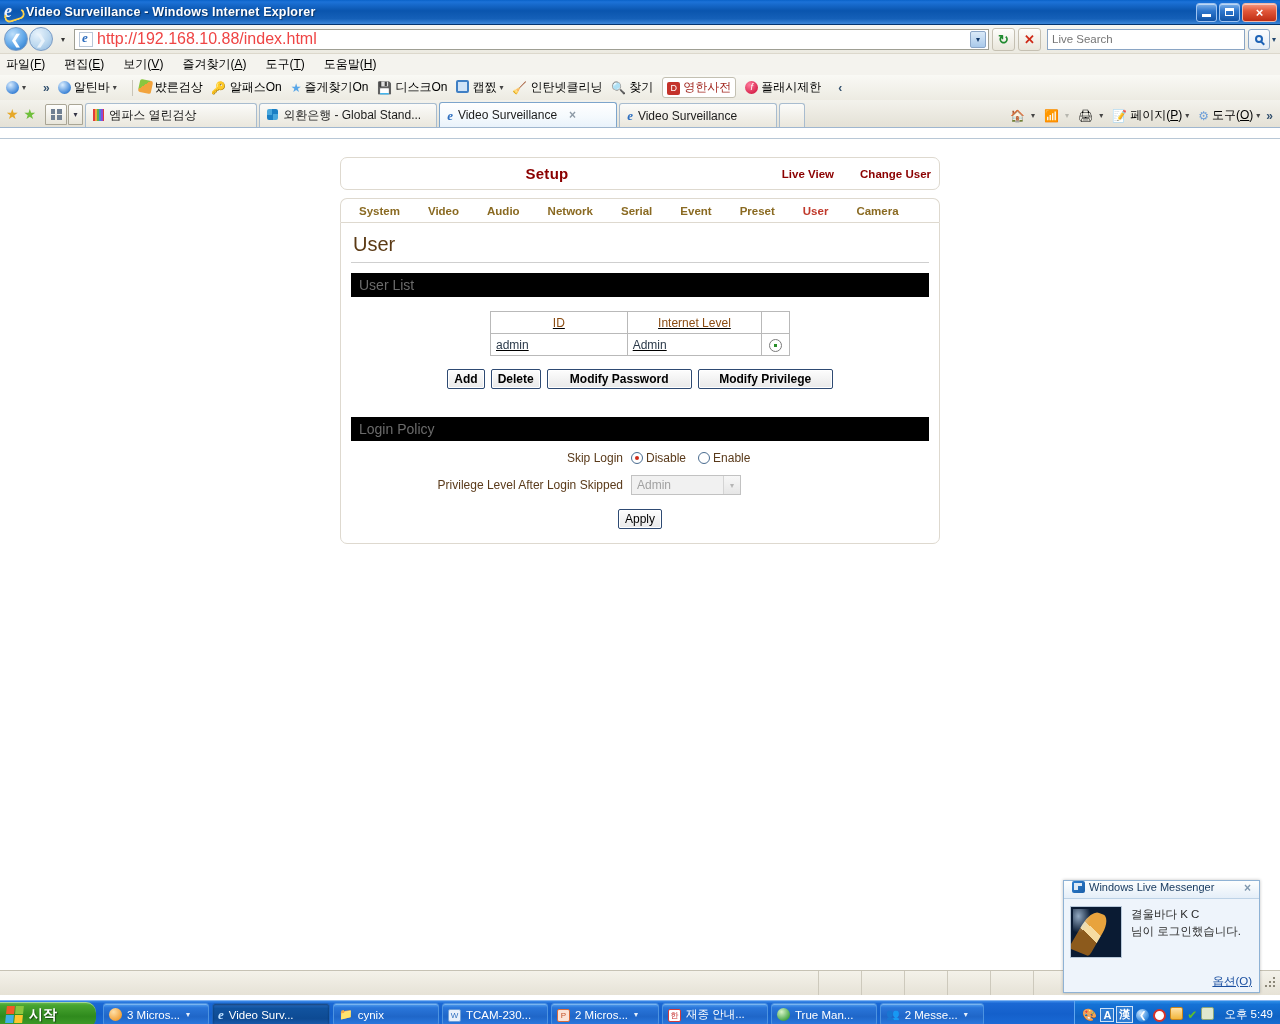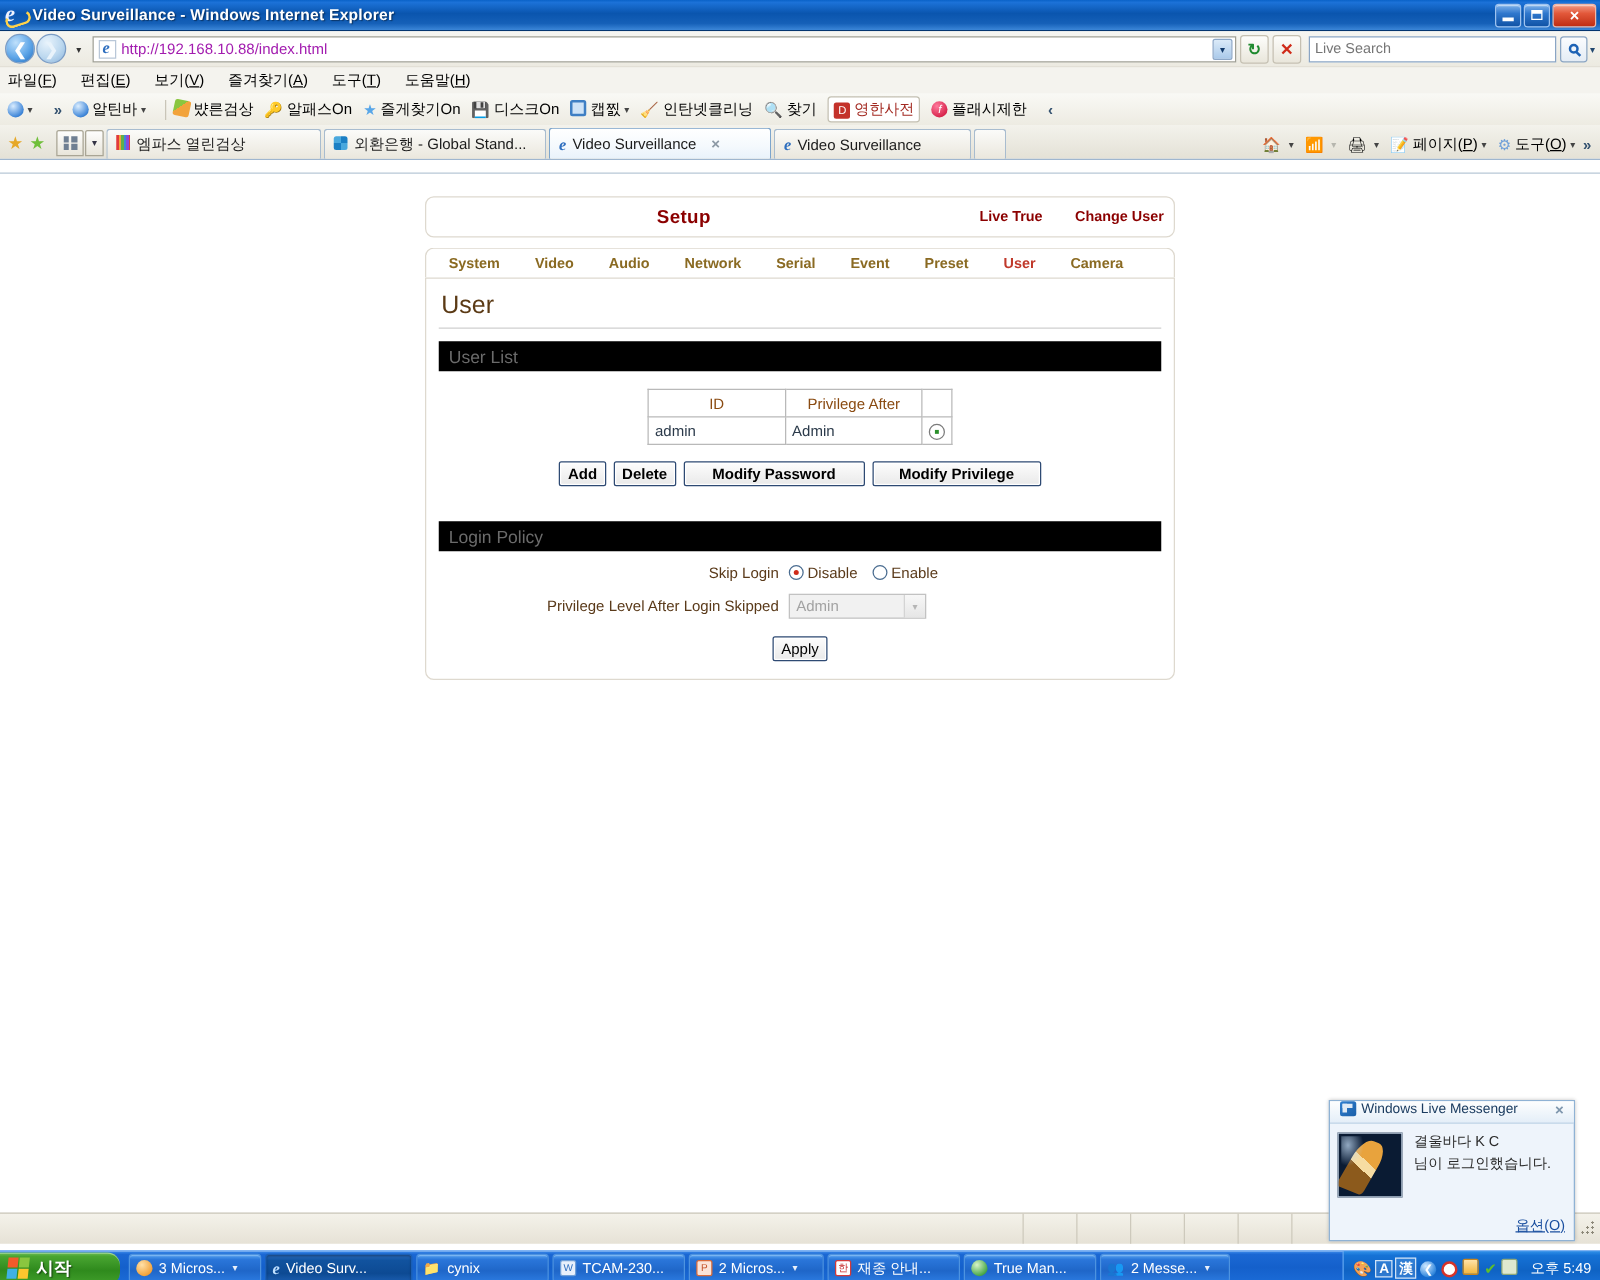--- a/index.html
+++ b/index.html
@@ -100,21 +100,21 @@
     width: 14px; height: 15px; margin: 0 4px 0 2px; position: relative; flex: 0 0 auto;
     background: #fff; border: 1px solid #b9c7d8;
   }
   .urlbox .favicon::before {
     content: "e";
     position: absolute; left: 2px; top: -3px;
     font-family: "Liberation Serif", serif; font-style: italic; font-weight: bold;
     font-size: 13px; color: #2f6fbf;
   }
   .urlbox .urltext {
-    font-size: 12px; color: #a21caf; white-space: nowrap; overflow: hidden;
+    font-size: 16px; color: #ef4444; white-space: nowrap; overflow: hidden;
   }
   .urlbox .caret {
     margin-left: auto; width: 16px; height: 17px;
     border: 1px solid #8ca7c8; border-radius: 2px;
     background: linear-gradient(180deg,#dbeaf8,#a9c9ea);
     display:flex;align-items:center;justify-content:center;
     font-size: 8px; color: #123a6b; flex: 0 0 auto;
   }
   .iconbtn {
     width: 23px; height: 23px; margin-left: 3px;
@@ -279,22 +279,23 @@
   }
   .sectionhdr {
     margin-top: 10px;
     background: #000000;
     font-size: 14px; color: #6b6b6b;
     padding: 4px 0 4px 8px;
   }
   .utable {
     margin: 14px auto 0 auto;
     border-collapse: collapse;
-    width: 244px;
+    width: 300px;
     background: #fff;
+    text-decoration: underline;
   }
   .utable th, .utable td {
     border: 1px solid #b9b9b9;
     height: 22px;
     font-size: 12px;
     font-weight: normal;
   }
   .utable th { color: #8a4b12; text-align: center; }
   .utable td { color: #2b3a4a; padding-left: 5px; }
   .utable th.c3, .utable td.c3 { width: 26px; text-align: center; padding: 0; }
@@ -686,21 +687,21 @@
       <span class="chev" style="margin:0 2px 0 6px;">»</span>
     </div>
   </div>
 
   <div class="canvas">
     <div class="setup">
 
       <div class="hdrbar">
         <span class="sttl">Setup</span>
         <span class="hlinks">
-          <span>Live True</span>
+          <span>Live View</span>
           <span>Change User</span>
         </span>
       </div>
 
       <div class="navtabs">
         <span>System</span>
         <span>Video</span>
         <span>Audio</span>
         <span>Network</span>
         <span>Serial</span>
@@ -717,21 +718,21 @@
 
         <table class="utable">
           <colgroup>
               <col class="c1">
               <col class="c2">
               <col style="width:26px">
             </colgroup>
           <thead>
             <tr>
               <th>ID</th>
-              <th>Privilege After</th>
+              <th>Internet Level</th>
               <th class="c3"></th>
             </tr>
           </thead>
           <tbody>
             <tr>
               <td>admin</td>
               <td>Admin</td>
               <td class="c3">
                 <span class="rdot"></span>
               </td>

